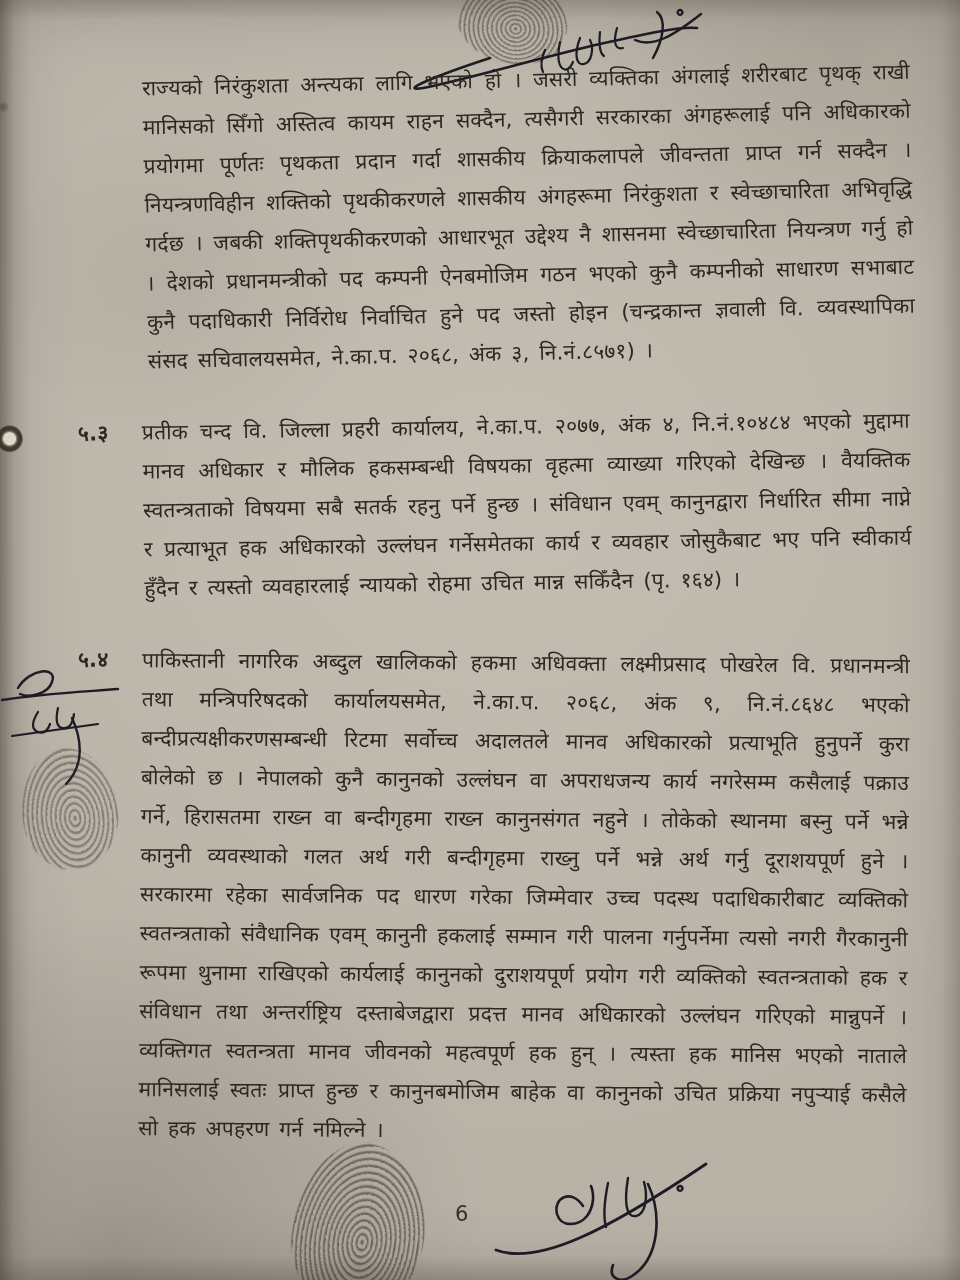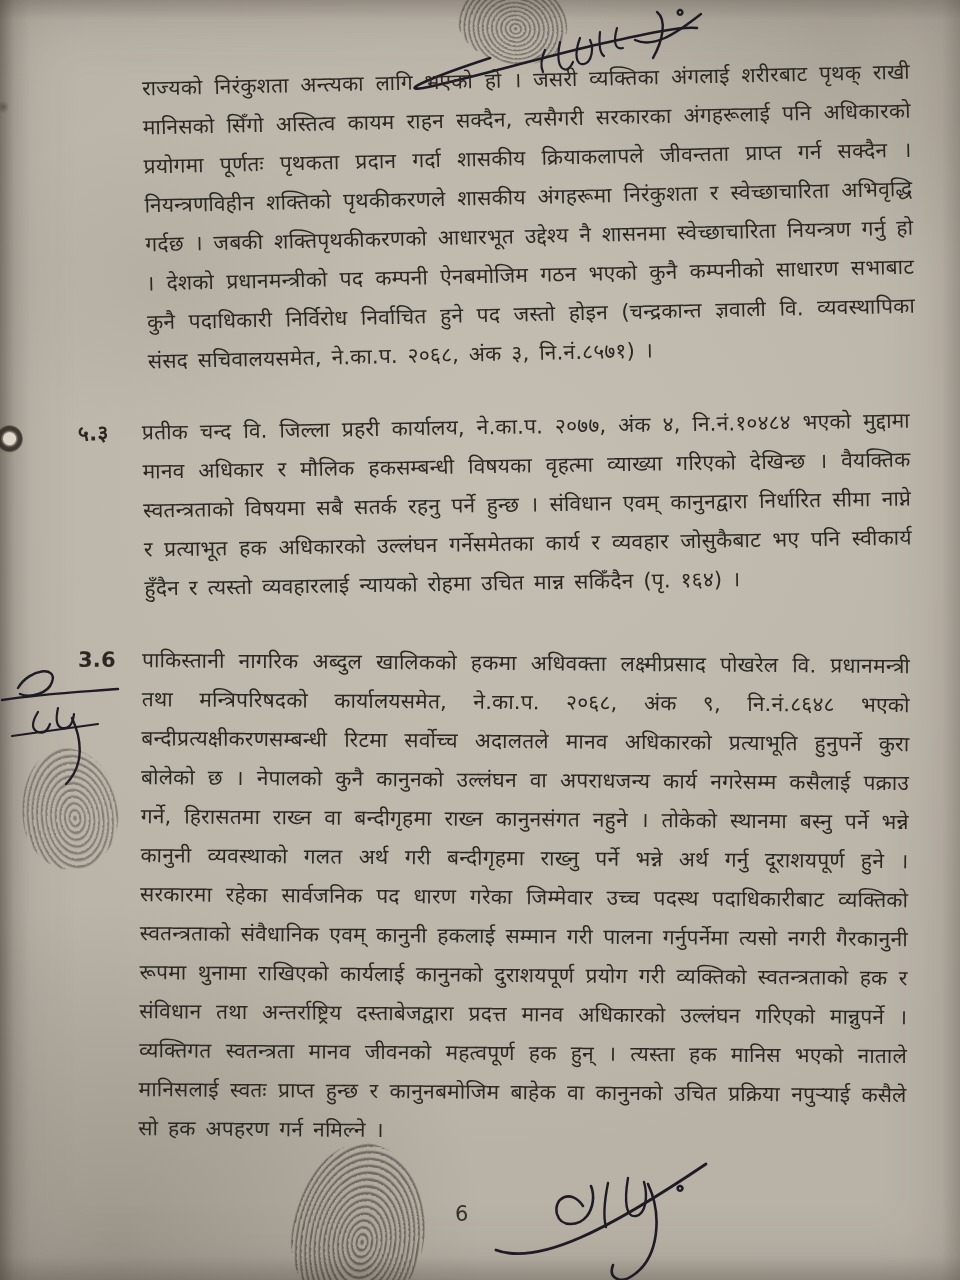--- a/index.html
+++ b/index.html
@@ -134,21 +134,21 @@
 
     <div class="tilt-b">
       <div class="para">
         <div class="num">५.३</div>
         <div class="body">प्रतीक चन्द वि. जिल्ला प्रहरी कार्यालय, ने.का.प. २०७७, अंक ४, नि.नं.१०४८४ भएको मुद्दामा मानव अधिकार र मौलिक हकसम्बन्धी विषयका वृहत्मा व्याख्या गरिएको देखिन्छ । वैयक्तिक स्वतन्त्रताको विषयमा सबै सतर्क रहनु पर्ने हुन्छ । संविधान एवम् कानुनद्वारा निर्धारित सीमा नाप्ने र प्रत्याभूत हक अधिकारको उल्लंघन गर्नेसमेतका कार्य र व्यवहार जोसुकैबाट भए पनि स्वीकार्य हुँदैन र त्यस्तो व्यवहारलाई न्यायको रोहमा उचित मान्न सकिँदैन (पृ. १६४) ।</div>
       </div>
     </div>
 
     <div class="tilt-c">
       <div class="para">
-        <div class="num">3.6</div>
+        <div class="num">५.४</div>
         <div class="body">पाकिस्तानी नागरिक अब्दुल खालिकको हकमा अधिवक्ता लक्ष्मीप्रसाद पोखरेल वि. प्रधानमन्त्री तथा मन्त्रिपरिषदको कार्यालयसमेत, ने.का.प. २०६८, अंक ९, नि.नं.८६४८ भएको बन्दीप्रत्यक्षीकरणसम्बन्धी रिटमा सर्वोच्च अदालतले मानव अधिकारको प्रत्याभूति हुनुपर्ने कुरा बोलेको छ । नेपालको कुनै कानुनको उल्लंघन वा अपराधजन्य कार्य नगरेसम्म कसैलाई पक्राउ गर्ने, हिरासतमा राख्न वा बन्दीगृहमा राख्न कानुनसंगत नहुने । तोकेको स्थानमा बस्नु पर्ने भन्ने कानुनी व्यवस्थाको गलत अर्थ गरी बन्दीगृहमा राख्नु पर्ने भन्ने अर्थ गर्नु दूराशयपूर्ण हुने । सरकारमा रहेका सार्वजनिक पद धारण गरेका जिम्मेवार उच्च पदस्थ पदाधिकारीबाट व्यक्तिको स्वतन्त्रताको संवैधानिक एवम् कानुनी हकलाई सम्मान गरी पालना गर्नुपर्नेमा त्यसो नगरी गैरकानुनी रूपमा थुनामा राखिएको कार्यलाई कानुनको दुराशयपूर्ण प्रयोग गरी व्यक्तिको स्वतन्त्रताको हक र संविधान तथा अन्तर्राष्ट्रिय दस्ताबेजद्वारा प्रदत्त मानव अधिकारको उल्लंघन गरिएको मान्नुपर्ने । व्यक्तिगत स्वतन्त्रता मानव जीवनको महत्वपूर्ण हक हुन् । त्यस्ता हक मानिस भएको नाताले मानिसलाई स्वतः प्राप्त हुन्छ र कानुनबमोजिम बाहेक वा कानुनको उचित प्रक्रिया नपुऱ्याई कसैले सो हक अपहरण गर्न नमिल्ने ।</div>
       </div>
     </div>
 
   </div>
 
   <div class="fingerprint fp-bottom"></div>
 
   <div class="page-number">6</div>
 

